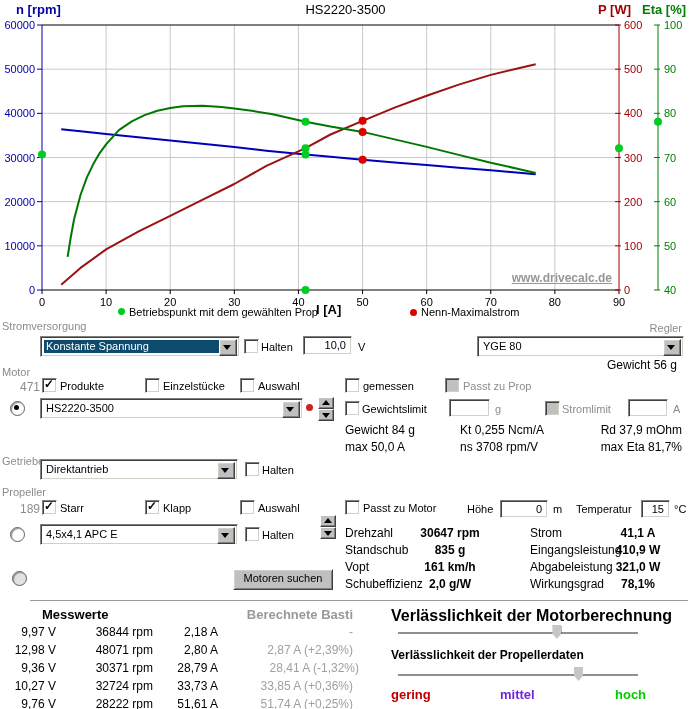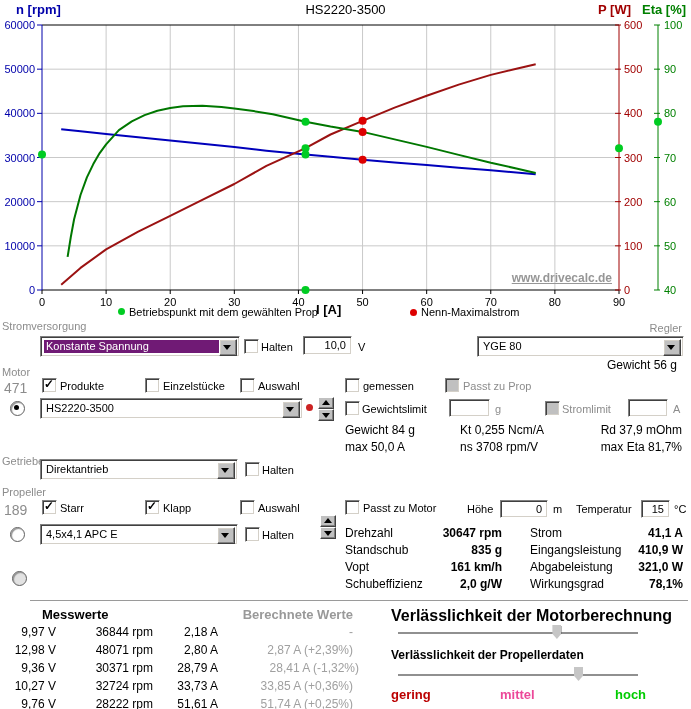--- a/index.html
+++ b/index.html
@@ -1,30 +1,30 @@
 <!DOCTYPE html>
 <html><head>
 <meta charset="utf-8">
 <style>
   html,body{margin:0;padding:0;background:#fff;}
   #app{position:relative;width:691px;height:709px;background:#fff;overflow:hidden;
        font-family:"Liberation Sans",sans-serif;font-size:11px;color:#000;}
   .abs{position:absolute;white-space:nowrap;}
   .sec{position:absolute;color:#8c8c8c;font-size:11px;white-space:nowrap;}
-  .cnt{position:absolute;color:#8c8c8c;font-size:14px;white-space:nowrap;}
+  .cnt{position:absolute;color:#8c8c8c;font-size:12px;white-space:nowrap;margin-left:16px;}
   .t{position:absolute;font-size:11px;color:#000;white-space:nowrap;text-align:center;}
   .t12{font-size:12px;}
   .gy{color:#8c8c8c;}
   .b{font-weight:bold;}
   svg{font-family:"Liberation Sans",sans-serif;}
   
   .combo{position:absolute;height:19px;background:#fff;border:1px solid;border-color:#808080 #fff #fff #808080;
          box-shadow:inset 1px 1px 0 #404040, inset -1px -1px 0 #d4d0c8;}
   .combo .val{position:absolute;left:3px;top:3px;right:20px;height:13px;font-size:11px;padding-left:2px;overflow:hidden;}
-  .combo.sel .val{background:#701a75;color:#fff;}
+  .combo.sel .val{background:#0c4a6e;color:#fff;}
   .combo .btn{position:absolute;right:2px;top:2px;width:16px;height:15px;background:#c0c0c0;
               border:1px solid;border-color:#fff #404040 #404040 #fff;box-shadow:inset -1px -1px 0 #808080, inset 1px 1px 0 #d4d0c8;}
   .combo .btn::after{content:"";position:absolute;left:3px;top:5px;border:4px solid transparent;border-top:5px solid #000;}
   .cb{position:absolute;width:13px;height:13px;background:#fff;border:1px solid;border-color:#808080 #fff #fff #808080;
       box-shadow:inset 1px 1px 0 #404040, inset -1px -1px 0 #d4d0c8;}
   .cb.on::after{content:"\2713";position:absolute;left:1px;top:-2px;font-size:12px;font-weight:bold;color:#000;}
   .cb.dis{background:#c0c0c0;}
   .rad{position:absolute;width:13px;height:13px;border-radius:50%;background:#fff;border:1px solid #606060;
        box-shadow:inset 1px 1px 1px #909090;}
   .rad.on::after{content:"";position:absolute;left:3px;top:3px;width:5px;height:5px;border-radius:50%;background:#000;}
@@ -38,21 +38,21 @@
   .spin .up{top:0;} .spin .dn{top:12px;}
   .spin .up::after{content:"";position:absolute;left:3px;top:2px;border:4px solid transparent;border-bottom:5px solid #000;border-top:none;}
   .spin .dn::after{content:"";position:absolute;left:3px;top:3px;border:4px solid transparent;border-top:5px solid #000;}
   .btn95{position:absolute;background:#c0c0c0;border:1px solid;border-color:#fff #404040 #404040 #fff;
          box-shadow:inset 1px 1px 0 #d4d0c8, inset -1px -1px 0 #808080;font-size:11px;text-align:center;line-height:17px;}
   .reddot{position:absolute;width:7px;height:7px;border-radius:50%;background:#cc2222;}
   .ldot{position:absolute;width:7px;height:7px;border-radius:50%;}
   .divider{position:absolute;height:0;border-top:1px solid #9a9a9a;border-bottom:1px solid #fff;}
   .m{position:absolute;font-size:12px;text-align:right;white-space:nowrap;}
   .rlab{position:absolute;font-size:12px;white-space:nowrap;}
-  .rval{position:absolute;font-size:12px;font-weight:bold;text-align:right;white-space:nowrap;}
+  .rval{position:absolute;font-size:12px;font-weight:bold;text-align:center;white-space:nowrap;}
   .track{position:absolute;height:2px;background:#909090;border-bottom:1px solid #fff;}
   .thumb{position:absolute;width:9px;height:14px;background:#c6c6c6;
          clip-path:polygon(0 0,100% 0,100% 62%,50% 100%,0 62%);filter:drop-shadow(1px 1px 0 #555);}
   .scale{position:absolute;font-size:13px;font-weight:bold;white-space:nowrap;}
   .wm{position:absolute;font-size:12px;font-weight:bold;color:#969696;text-decoration:underline;text-align:right;white-space:nowrap;}
 </style>
 </head>
 <body>
 
 <div id="app">
@@ -276,25 +276,26 @@
   <div class="rval" style="left:398px;top:560px;width:104px">161 km/h</div>
   <div class="rlab" style="left:530px;top:560px">Abgabeleistung</div>
   <div class="rval" style="left:593px;top:560px;width:90px">321,0 W</div>
 
   <div class="rlab" style="left:345px;top:577px">Schubeffizienz</div>
   <div class="rval" style="left:398px;top:577px;width:104px">2,0 g/W</div>
   <div class="rlab" style="left:530px;top:577px">Wirkungsgrad</div>
   <div class="rval" style="left:593px;top:577px;width:90px">78,1%</div>
 
   <span class="rad dis" style="left:12px;top:571px"></span>
+  <div class="btn95" style="left:233px;top:569px;width:98px;height:19px">Motoren suchen</div>
 
   <div class="divider" style="left:30px;top:600px;width:658px"></div>
 
   <div class="abs b" style="left:42px;top:607px;font-size:13px">Messwerte</div>
-  <div class="abs b" style="left:210px;top:607px;width:143px;text-align:right;font-size:13px;color:#999">Berechnete Werte</div>
+  <div class="abs b" style="left:210px;top:607px;width:143px;text-align:right;font-size:13px;color:#999">Berechnete Basti</div>
 
   <div class="m" style="left:6px;top:625px;width:50px">9,97 V</div>
   <div class="m" style="left:80px;top:625px;width:73px">36844 rpm</div>
   <div class="m" style="left:158px;top:625px;width:60px">2,18 A</div>
   <div class="m" style="left:225px;top:625px;width:128px;color:#a0a0a0">-</div>
 
   <div class="m" style="left:6px;top:643px;width:50px">12,98 V</div>
   <div class="m" style="left:80px;top:643px;width:73px">48071 rpm</div>
   <div class="m" style="left:158px;top:643px;width:60px">2,80 A</div>
   <div class="m" style="left:225px;top:643px;width:128px;color:#a0a0a0">2,87 A (+2,39%)</div>
@@ -316,16 +317,16 @@
 
   <div class="abs b" style="left:391px;top:607px;font-size:16px">Verlässlichkeit der Motorberechnung</div>
   <div class="track" style="left:398px;top:632px;width:240px"></div>
   <div class="thumb" style="top: 625px; left: 552.4px;"></div>
 
   <div class="abs b" style="left:391px;top:648px;font-size:12px">Verlässlichkeit der Propellerdaten</div>
   <div class="track" style="left:398px;top:674px;width:240px"></div>
   <div class="thumb" style="top: 667px; left: 574px;"></div>
 
   <div class="scale" style="left: 391px; top: 687px; color: rgb(187, 0, 0);">gering</div>
-  <div class="scale" style="left: 500px; top: 687px; color: #ec4899;">mittel</div>
+  <div class="scale" style="left: 500px; top: 687px; color: #6d28d9;">mittel</div>
   <div class="scale" style="left: 615px; top: 687px; color: rgb(0, 204, 0);">hoch</div>
 
 </div>
 
 </body></html>

